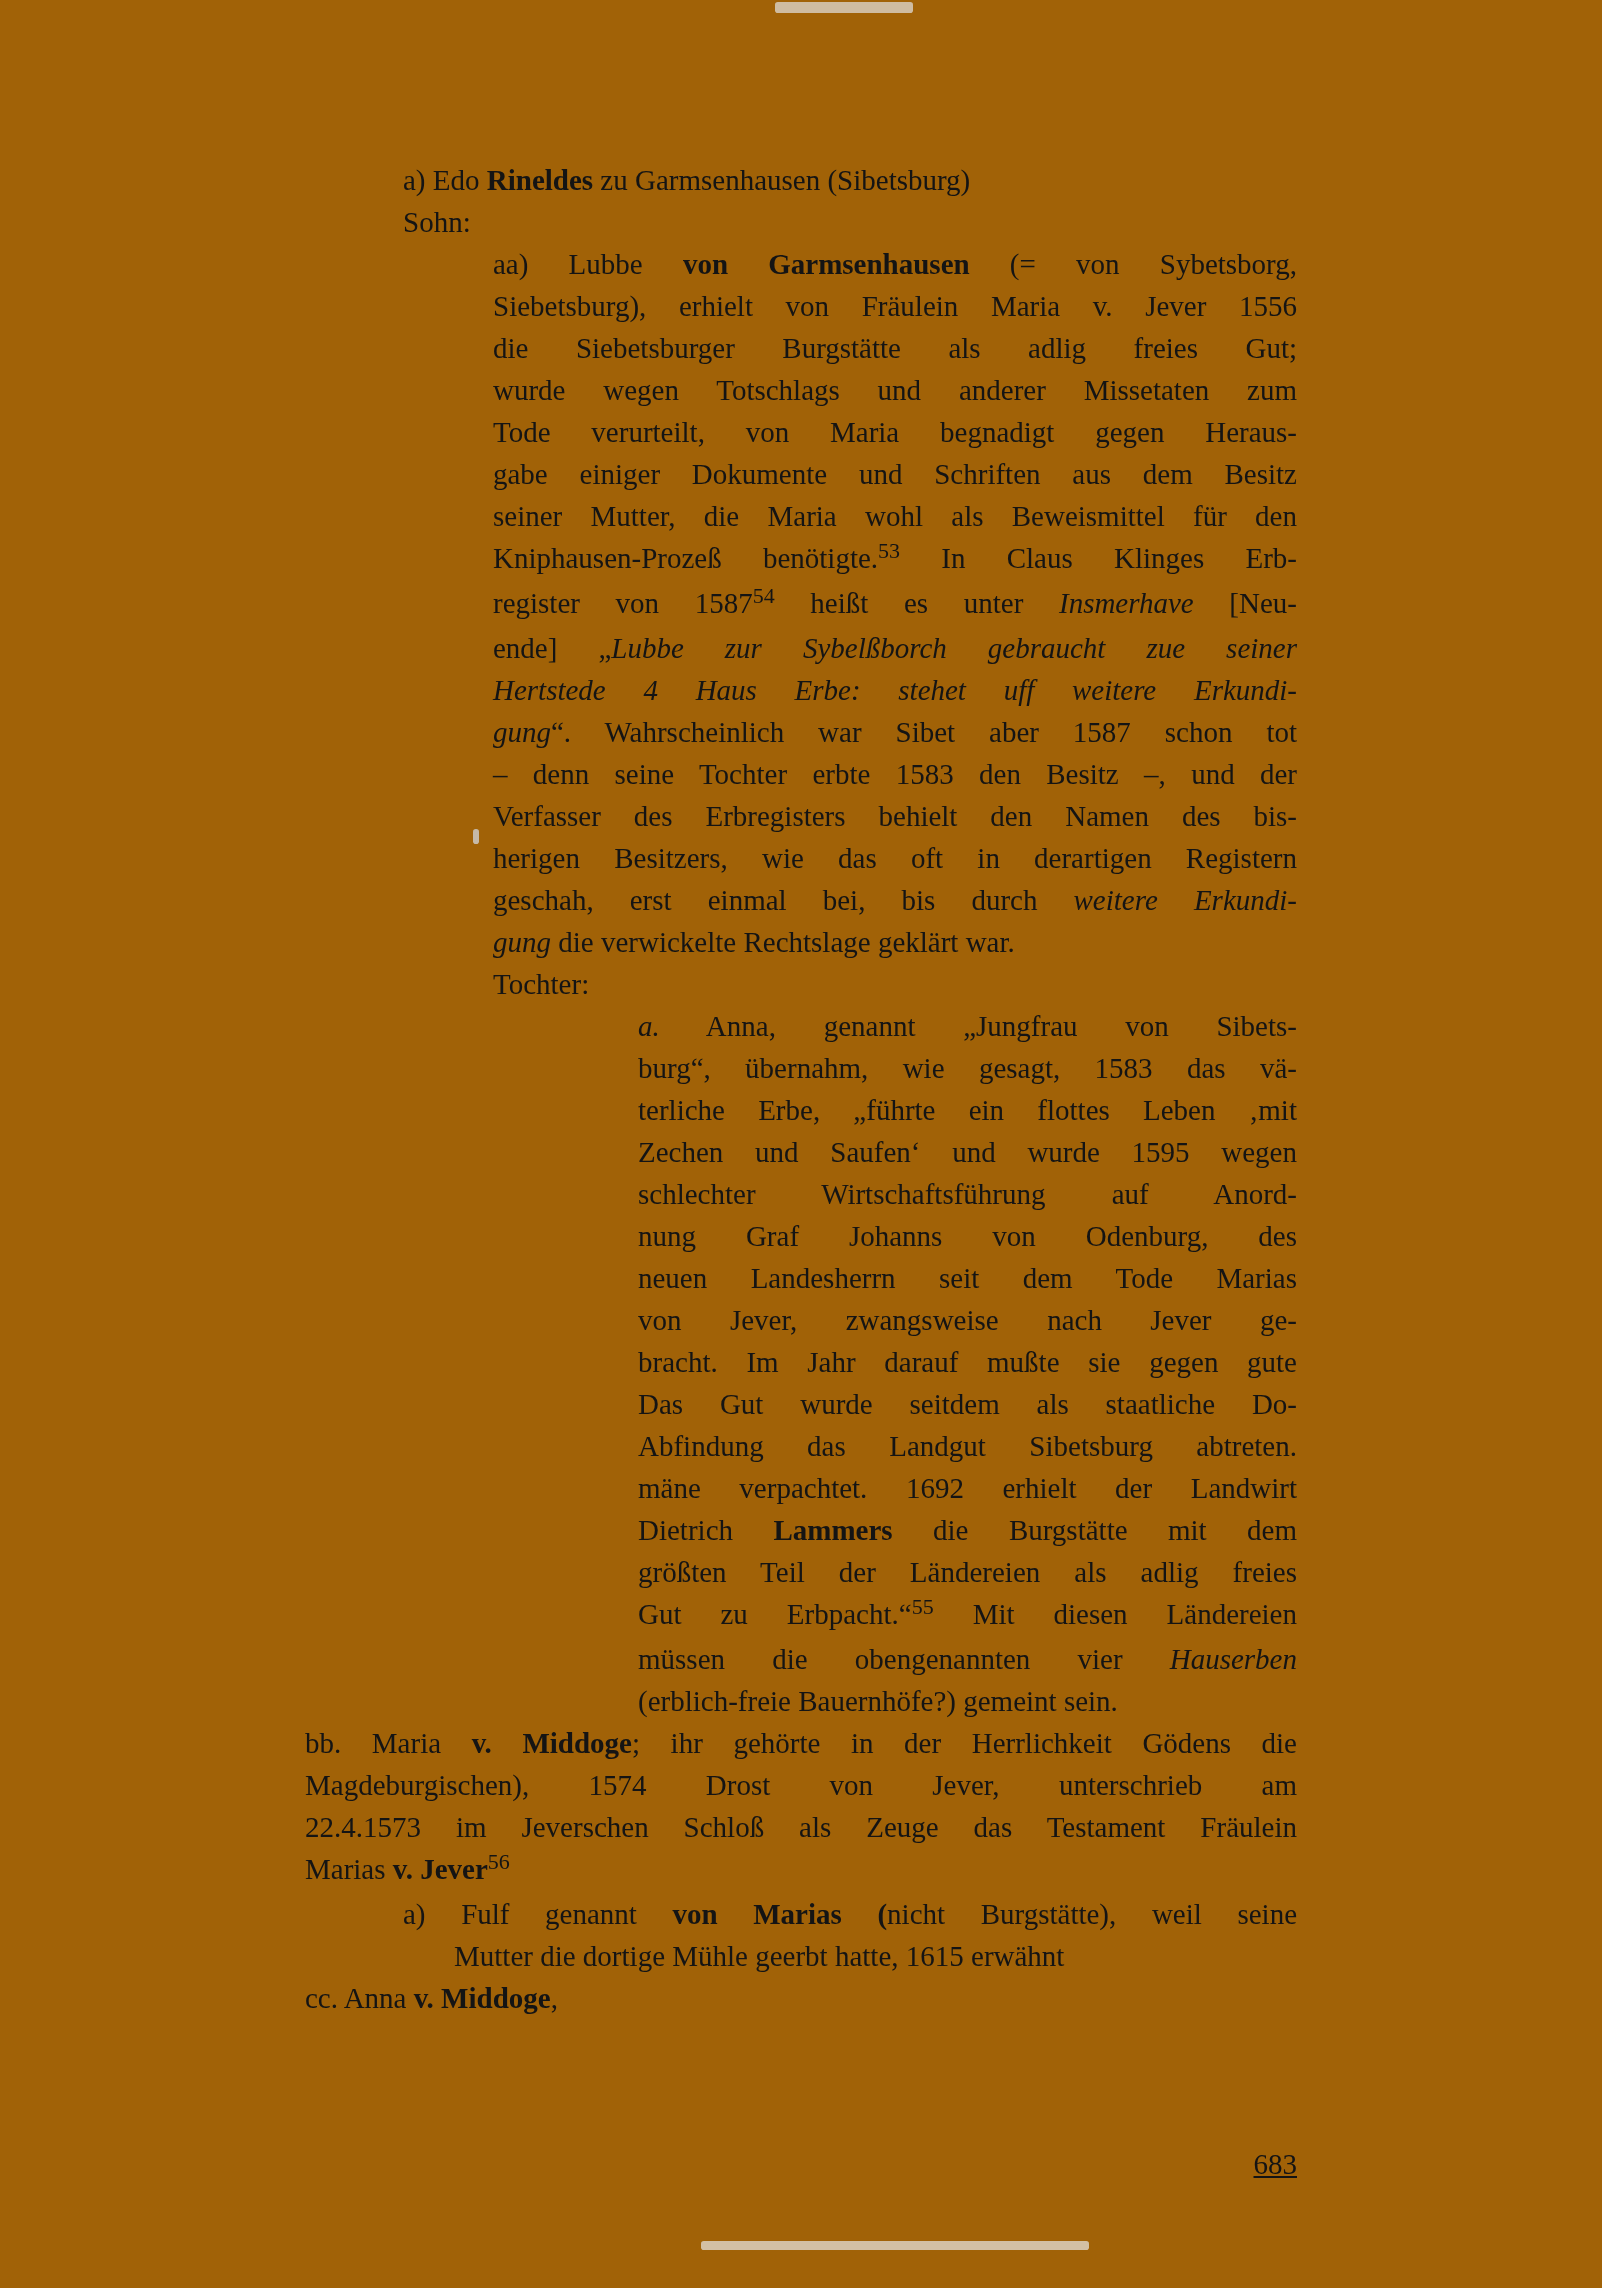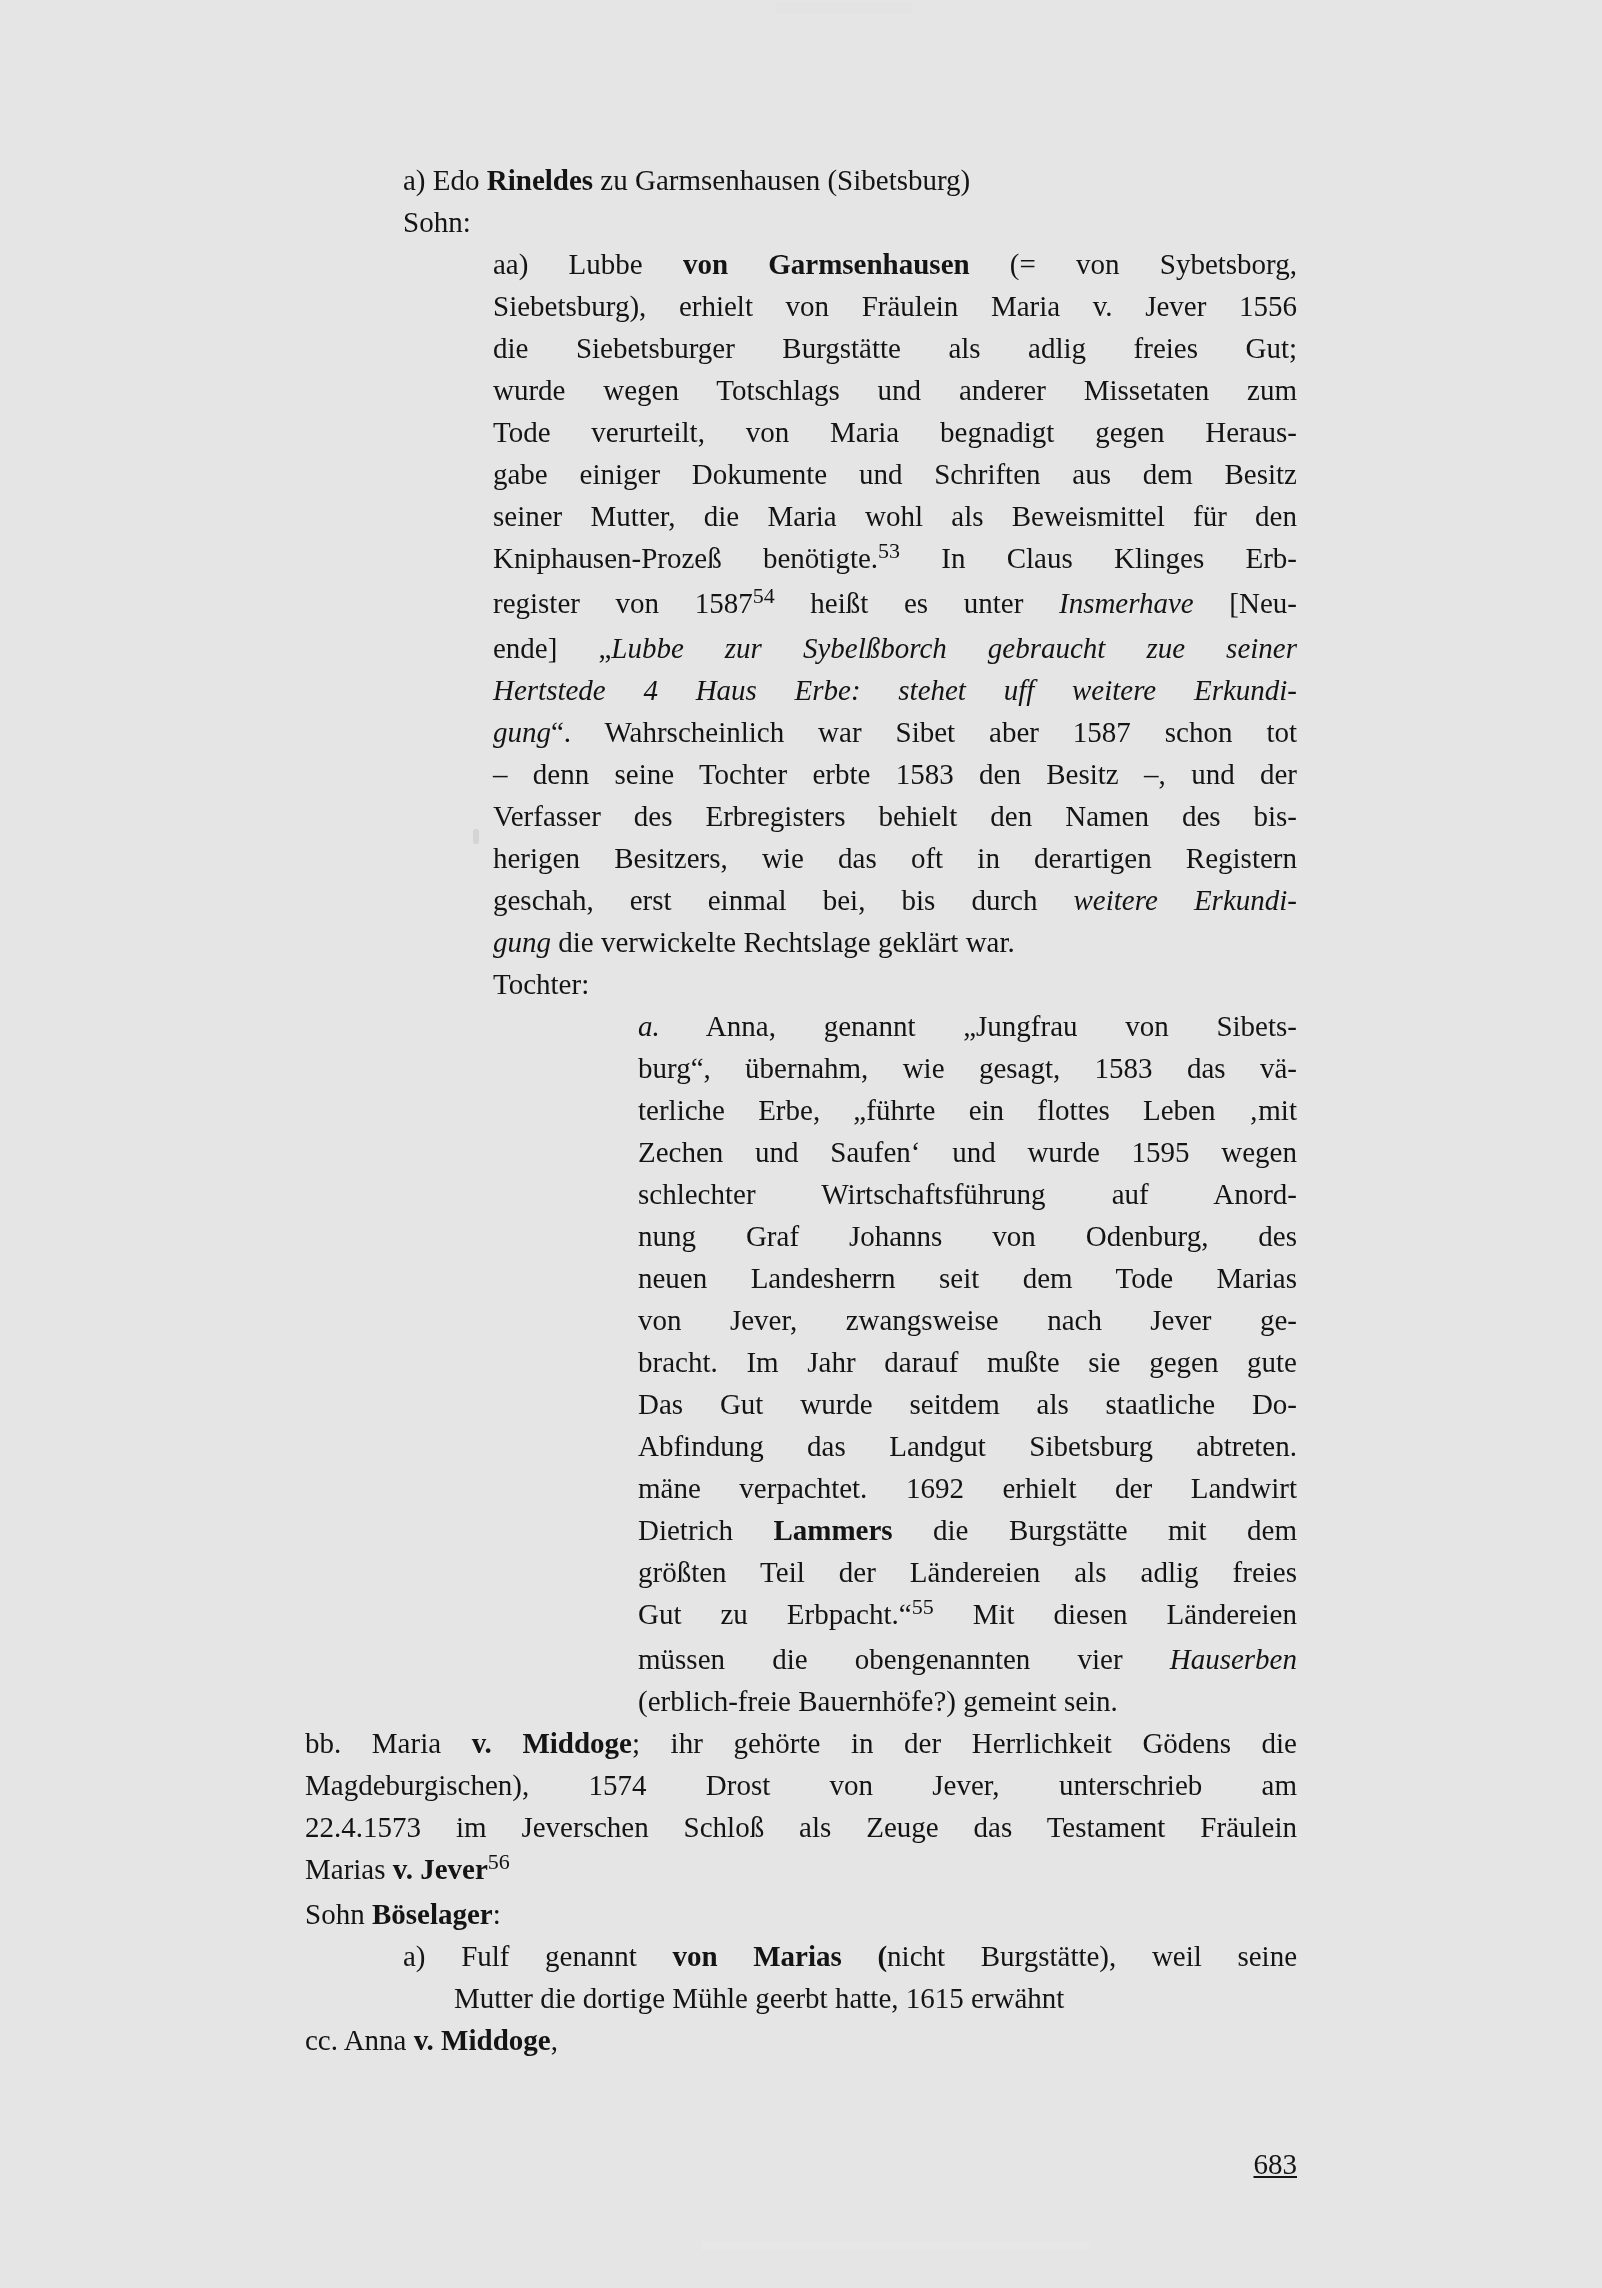--- a/index.html
+++ b/index.html
@@ -11,21 +11,21 @@
     width: 1602px;
     height: 2289px;
     position: relative;
     overflow: hidden;
     font-family: "Liberation Serif", serif;
     color: #141414;
   }
   .page {
     position: absolute;
     inset: 0;
-    background: #e5e5e5;
+    background: #a16207;
   }
   .text-column {
     position: absolute;
     top: 159px;
     left: 0;
     right: 0;
   }
   .line {
     font-size: 29px;
     line-height: 42px;
@@ -131,23 +131,20 @@
         <div class="line"><span>Gut zu Erbpacht.“</span><span class="sup">55</span><span> Mit diesen Ländereien</span></div>
         <div class="line"><span>müssen die obengenannten vier </span><span class="i">Hauserben</span></div>
         <div class="line"><span>(erblich-freie Bauernhöfe?) gemeint sein.</span></div>
       </div>
       <div class="blk ind0 just">
         <div class="line"><span>bb. Maria </span><span class="b">v. Middoge</span><span>; ihr gehörte in der Herrlichkeit Gödens die</span></div>
         <div class="line"><span>Magdeburgischen), 1574 Drost von Jever, unterschrieb am</span></div>
         <div class="line"><span>22.4.1573 im Jeverschen Schloß als Zeuge das Testament Fräulein</span></div>
         <div class="line"><span>Marias </span><span class="b">v. Jever</span><span class="sup">56</span></div>
       </div>
-      <div class="blk ind0">
-        <div class="line"><span>Sohn </span><span class="b">Böselager</span><span>:</span></div>
-      </div>
       <div class="blk hang just">
         <div class="line"><span>a) Fulf genannt </span><span class="b">von Marias (</span><span>nicht Burgstätte), weil seine</span></div>
         <div class="line"><span>Mutter die dortige Mühle geerbt hatte, 1615 erwähnt</span></div>
       </div>
       <div class="blk ind0">
         <div class="line"><span>cc. Anna </span><span class="b">v. Middoge</span><span>,</span></div>
       </div>
     </div>
 
   <div class="page-number">683</div>

